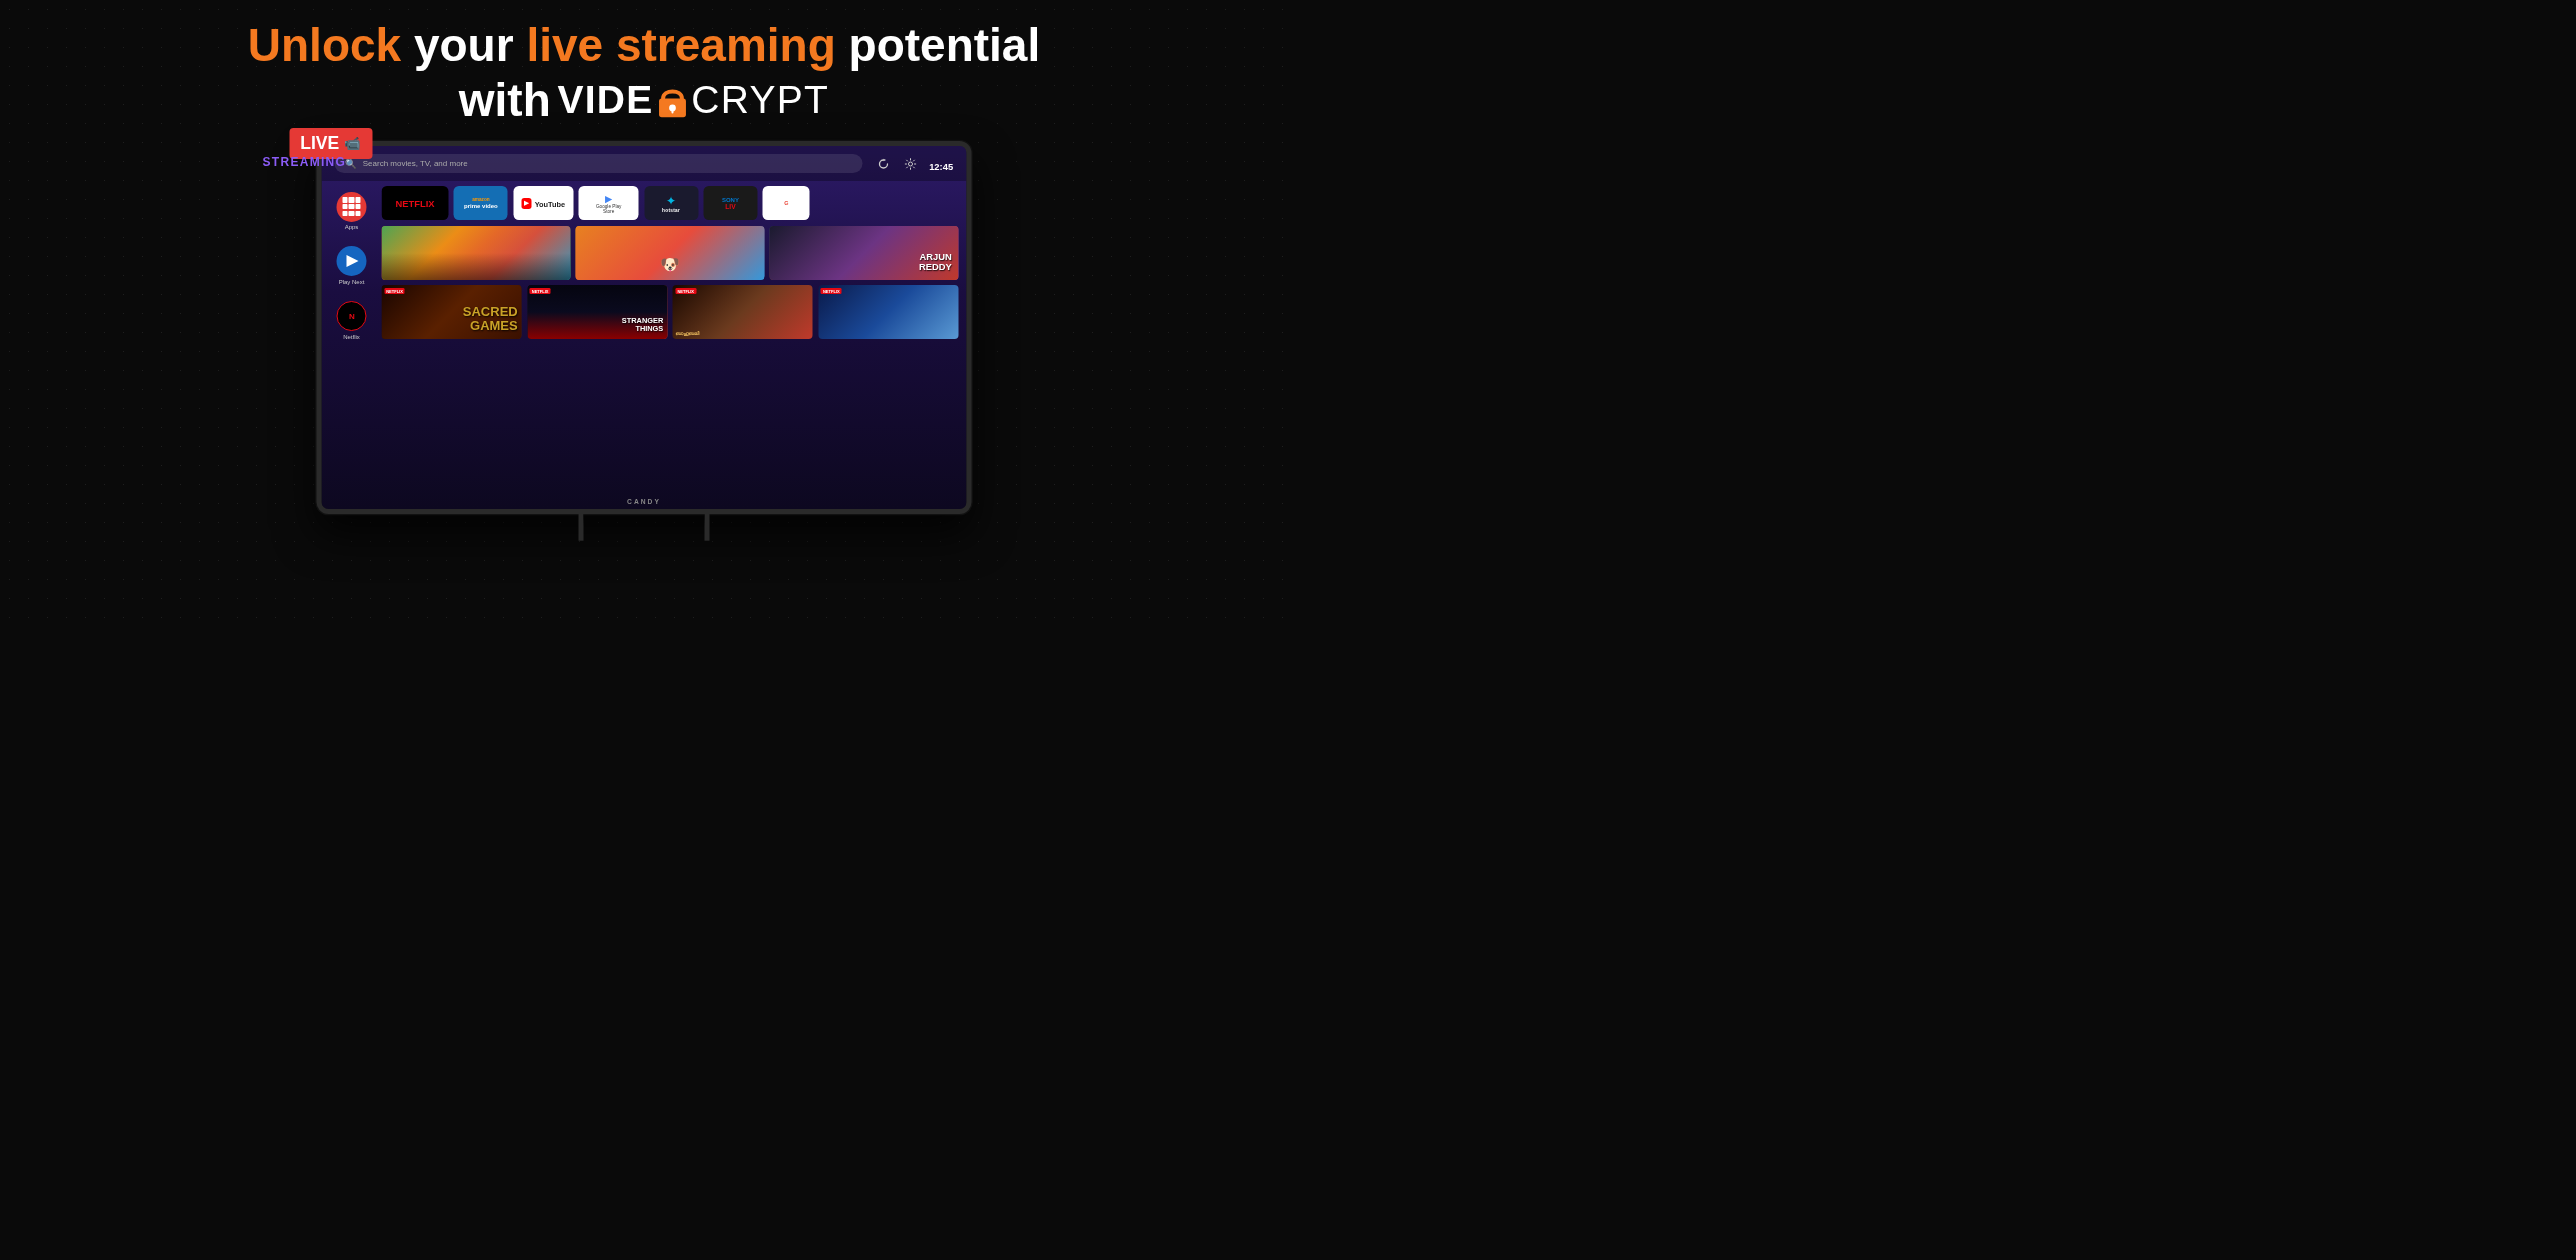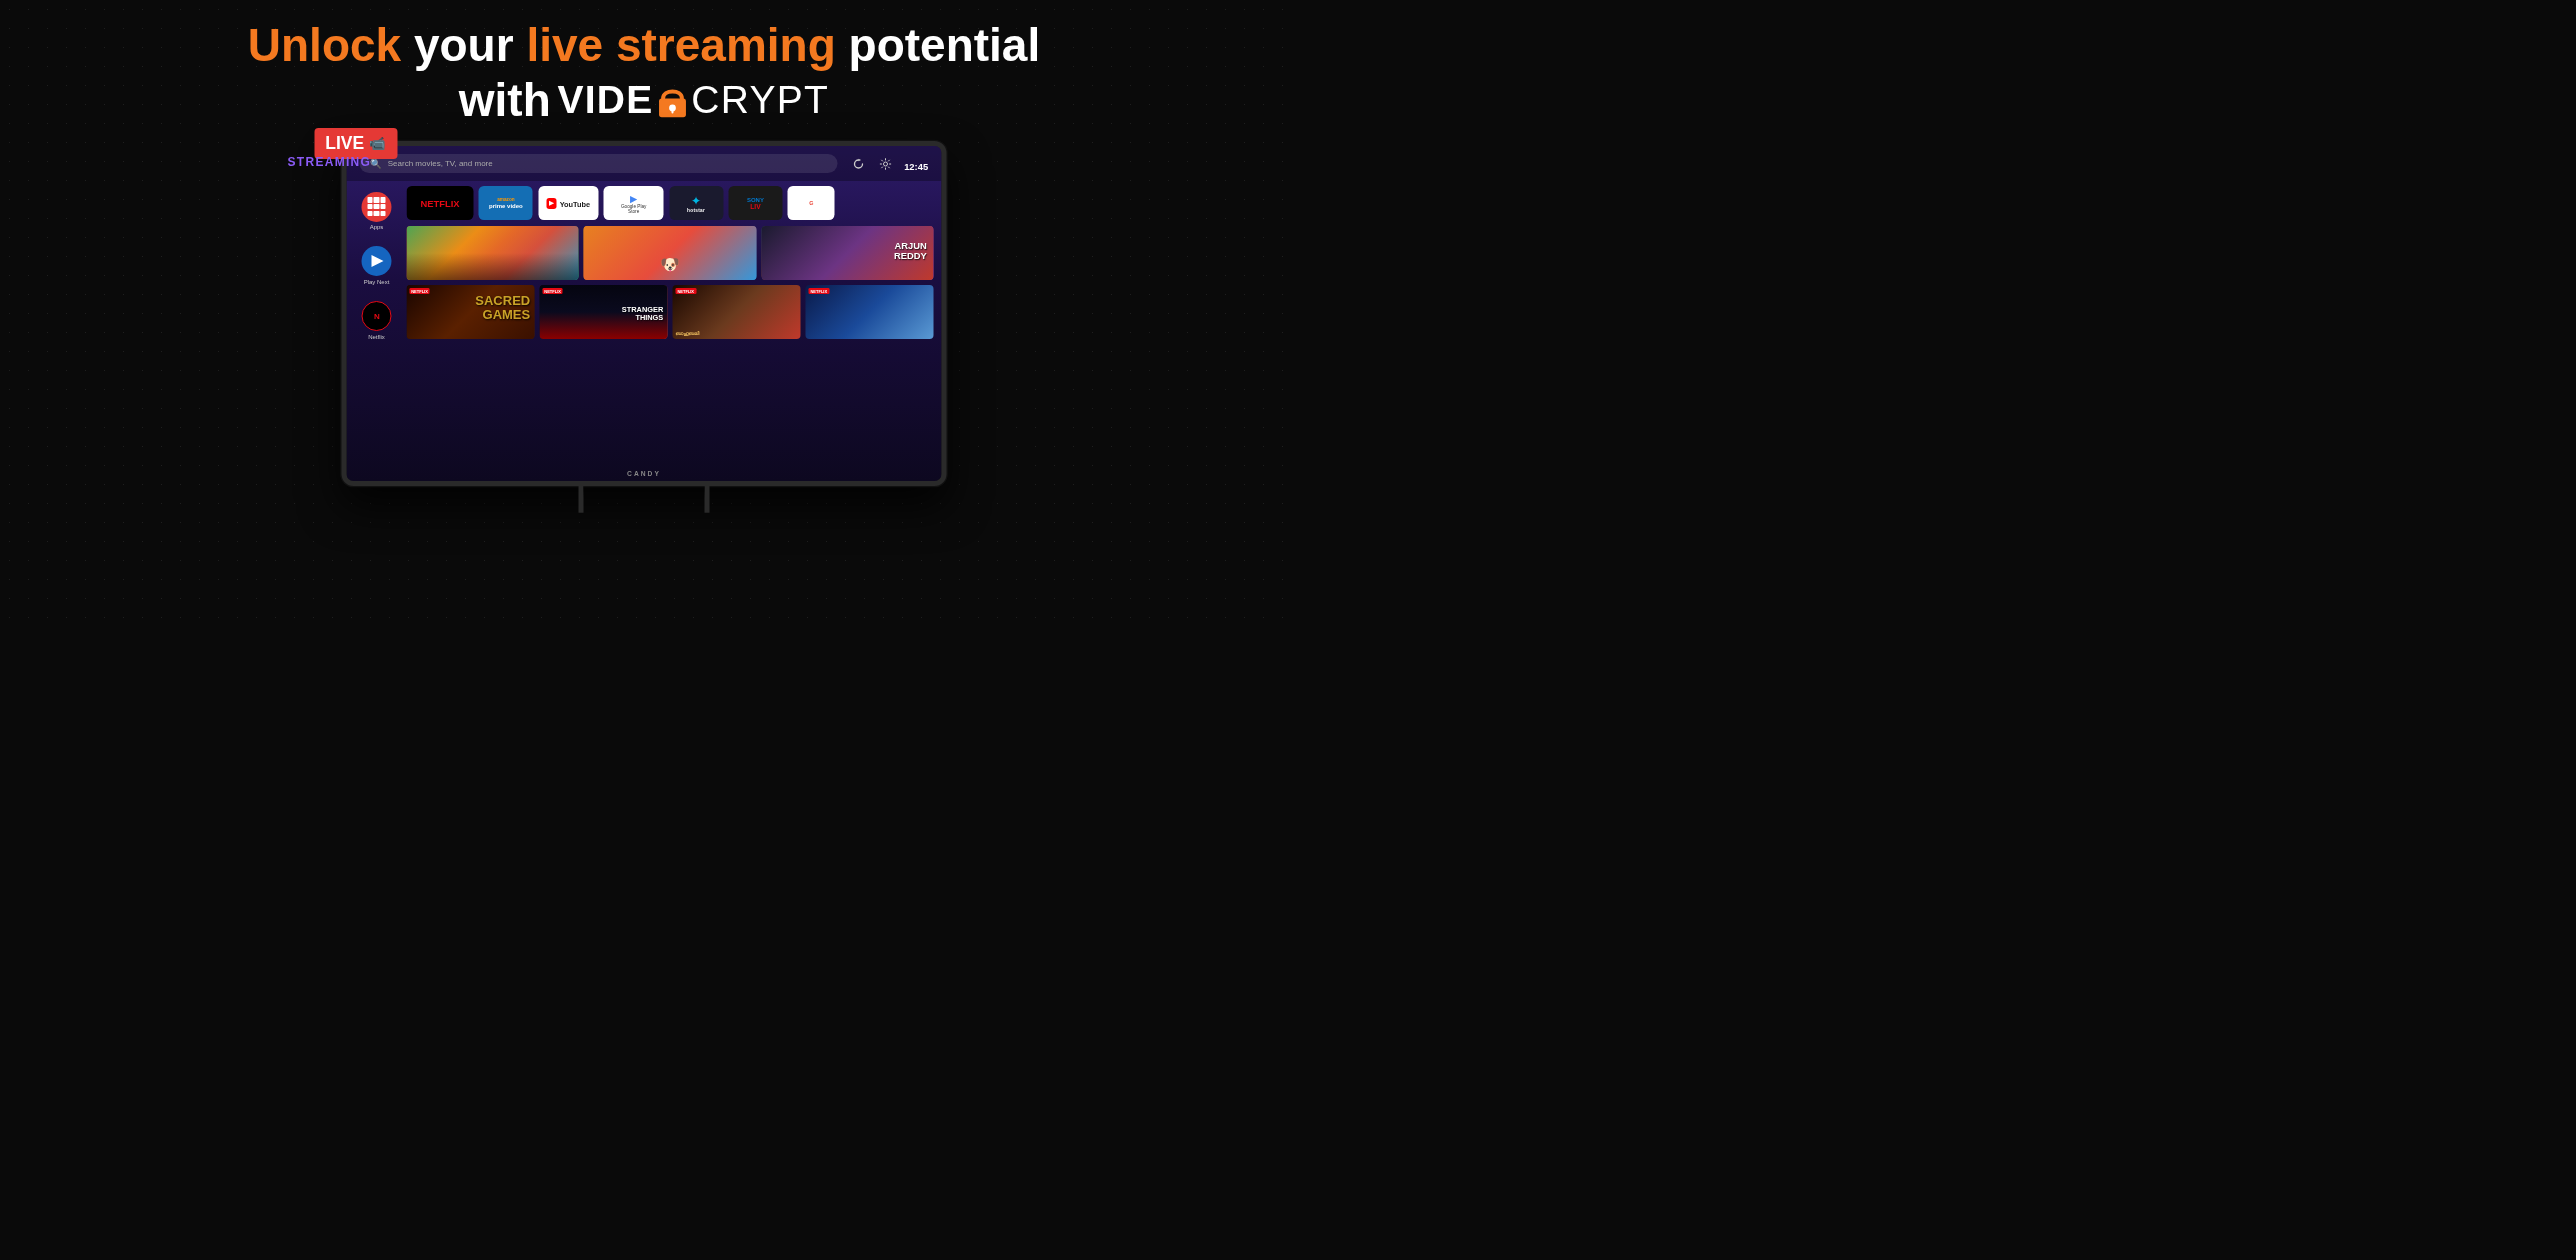--- a/index.html
+++ b/index.html
@@ -50,21 +50,21 @@
       gap: 6.7px;
       margin-top: 2.7px;
     }
 
     
     .tv-wrapper {
       position: absolute;
       top: 141px;
       left: 50%;
       transform: translateX(-50%);
-      width: 605px;
+      width: 655px;
       z-index: 10;
     }
 
     .tv-frame {
       background: #1a1a1a;
       border-radius: 12px;
       border: 5.4px solid #2a2a2a;
       box-shadow: 0 0 0 1.3px #111, 0 20px 40px rgba(0,0,0,0.8);
       overflow: hidden;
       position: relative;
@@ -278,21 +278,21 @@
     
     .m-indian { background: linear-gradient(135deg, #e67e22 0%, #c0392b 50%, #27ae60 100%); }
     .m-animated { background: linear-gradient(135deg, #f39c12 0%, #e74c3c 50%, #3498db 100%); }
     .m-arjun { background: linear-gradient(135deg, #2c3e50 0%, #c0392b 50%, #8e44ad 100%); }
 
     .m-sacred { background: linear-gradient(135deg, #1a0a00 0%, #4a1a00 100%); }
     .m-stranger { background: linear-gradient(135deg, #0a0a0a 0%, #1a1a2e 50%, #c0392b 100%); }
 
     .movie-overlay-text {
       position: absolute;
-      bottom: 17px;
+      bottom: 6px;
       right: 4px;
       font-weight: 900;
       font-size: 6.7px;
       color: #fff;
       text-shadow: 0.7px 0.7px 1.3px rgba(0,0,0,0.8);
       text-align: right;
       line-height: 1.1;
     }
 
     .netflix-badge {

